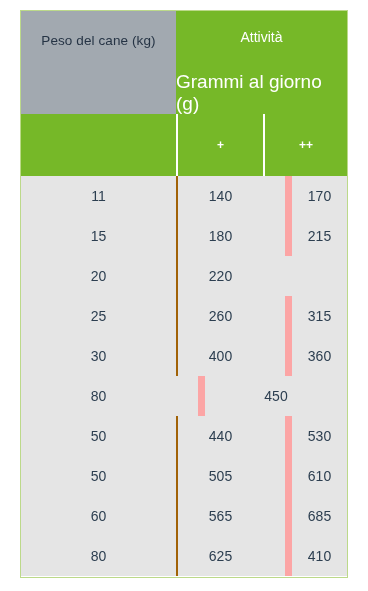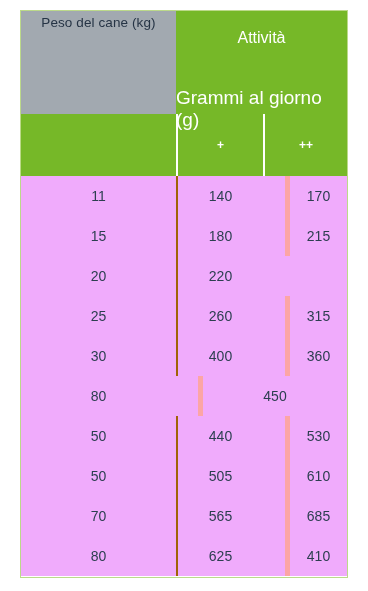--- a/index.html
+++ b/index.html
@@ -31,37 +31,37 @@
     height: 103px;
   }
   .head-weight {
     width: 155px;
     box-sizing: border-box;
     background: #a2a9b0;
     color: #263445;
     display: flex;
     align-items: flex-start;
     justify-content: center;
-    padding-top: 4px;
+    padding-top: 22px;
     font-size: 13.5px;
     letter-spacing: 0.1px;
   }
   .head-activity {
     flex: 1;
     background: #76b828;
     color: #ffffff;
     display: flex;
     flex-direction: column;
     align-items: center;
     padding-top: 18px;
     box-sizing: border-box;
   }
   .head-activity .line1 {
-    font-size: 16px;
-    margin-bottom: 40px;
+    font-size: 14px;
+    margin-bottom: 26px;
   }
   .head-activity .line2 {
     font-size: 19px;
   }
 
   
   .subheader-row {
     display: flex;
     height: 62px;
     background: #76b828;
@@ -90,42 +90,42 @@
     font-size: 12px;
     font-weight: bold;
     display: flex;
     align-items: center;
     justify-content: center;
   }
 
   
   .data-body {
     position: relative;
-    background: #f0abfc;
+    background: #e5e5e5;
   }
   .data-row {
     display: flex;
     height: 40px;
   }
   .cell {
     display: flex;
     align-items: center;
     justify-content: center;
     color: #2c3e50;
     font-size: 14px;
     box-sizing: border-box;
   }
   .cell-weight { width: 155px; }
   .cell-plus {
     width: 87px;
     border-left: 2px solid #a16207;
   }
   .cell-plusplus {
     flex: 1;
-    border-left: 5px solid #fca5a5;
+    border-left: 7px solid #fca5a5;
     margin-left: 22px;
   }
   .data-body .data-row:first-child .cell-plus,
   .data-body .data-row:first-child .cell-plusplus {
     border-top: 0;
   }
 </style>
 </head>
 <body>
 
@@ -178,21 +178,21 @@
         <div class="cell cell-weight">50</div>
         <div class="cell cell-plus">440</div>
         <div class="cell cell-plusplus">530</div>
       </div>
       <div class="data-row">
         <div class="cell cell-weight">50</div>
         <div class="cell cell-plus">505</div>
         <div class="cell cell-plusplus">610</div>
       </div>
       <div class="data-row">
-        <div class="cell cell-weight">70</div>
+        <div class="cell cell-weight">60</div>
         <div class="cell cell-plus">565</div>
         <div class="cell cell-plusplus">685</div>
       </div>
       <div class="data-row">
         <div class="cell cell-weight">80</div>
         <div class="cell cell-plus">625</div>
         <div class="cell cell-plusplus">410</div>
       </div>
     </div>
 

